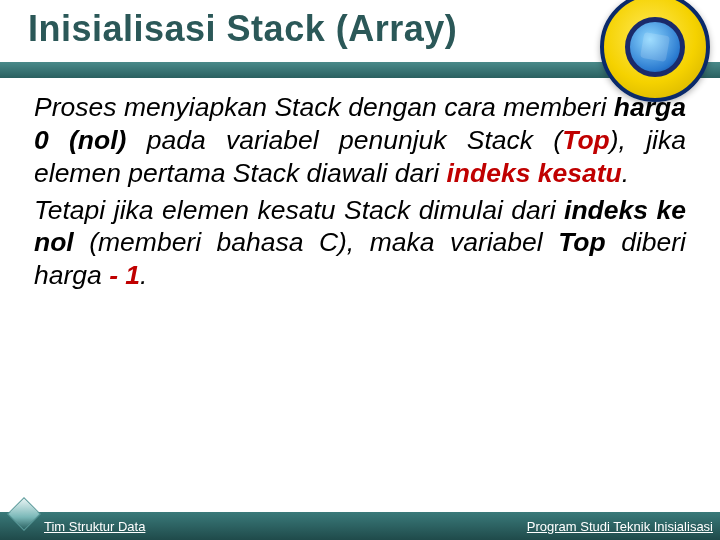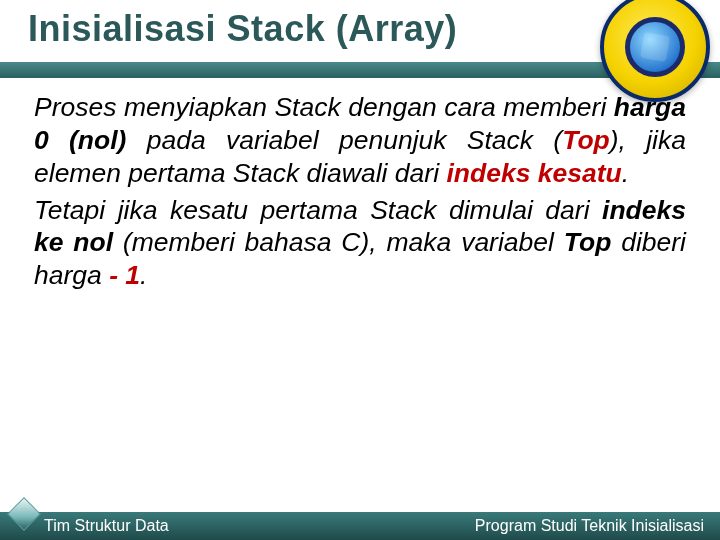--- a/index.html
+++ b/index.html
@@ -82,23 +82,24 @@
   .footer {
     position: absolute;
     bottom: 0;
     left: 0;
     width: 100%;
     height: 28px;
     background: linear-gradient(to bottom, #3a7a7a 0%, #1f4a4a 100%);
     display: flex;
     align-items: center;
     justify-content: space-between;
-    padding: 0 16px 0 44px;
+    padding: 0 7px 0 44px;
     color: #ffffff;
-    font-size: 16px;
+    font-size: 13px;
+    text-decoration: underline;
   }
   .diamond {
     position: absolute;
     left: 12px;
     bottom: 14px;
     width: 24px;
     height: 24px;
     transform: rotate(45deg);
     background: linear-gradient(135deg, #e8f4f4 0%, #7ab8b8 60%, #2a6060 100%);
     border: 1px solid #5a9a9a;
@@ -114,21 +115,21 @@
   <div class="logo">
     <div class="logo-inner"></div>
   </div>
 </div>
 
 <div class="content">
   <p class="para">
     <span>Proses menyiapkan Stack dengan cara memberi </span><span class="b">harga 0 (nol)</span><span> pada variabel penunjuk Stack (</span><span class="red">Top</span><span>), jika elemen pertama Stack diawali dari </span><span class="red">indeks kesatu</span><span>.</span>
   </p>
   <p class="para">
-    <span>Tetapi jika kesatu pertama Stack dimulai dari </span><span class="b">indeks ke nol</span><span> (memberi bahasa C), maka variabel </span><span class="b">Top</span><span> diberi harga </span><span class="red">- 1</span><span>.</span>
+    <span>Tetapi jika elemen kesatu Stack dimulai dari </span><span class="b">indeks ke nol</span><span> (memberi bahasa C), maka variabel </span><span class="b">Top</span><span> diberi harga </span><span class="red">- 1</span><span>.</span>
   </p>
 </div>
 
 <div class="diamond"></div>
 <div class="footer">
   <span>Tim Struktur Data</span>
   <span>Program Studi Teknik Inisialisasi</span>
 </div>
 
 </body></html>

